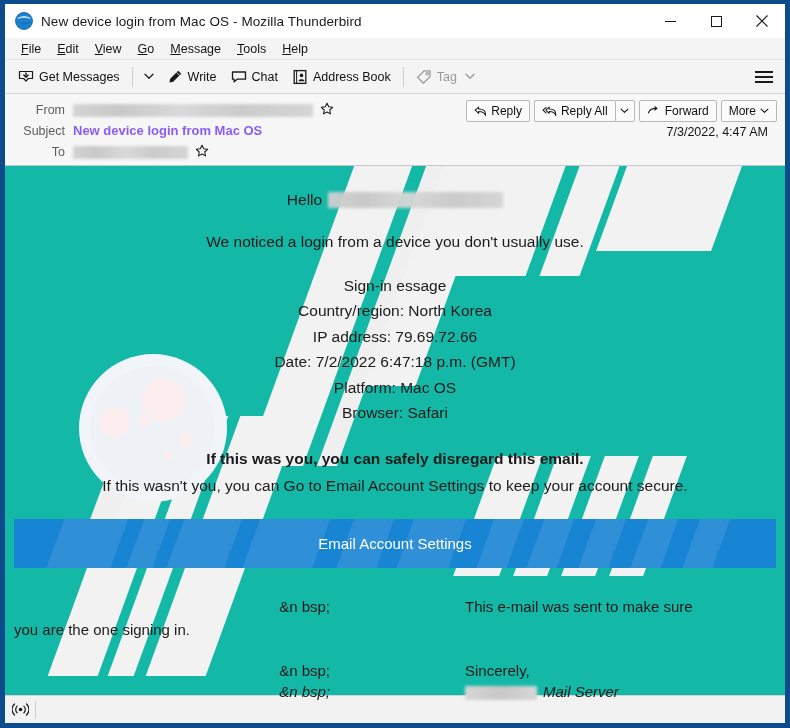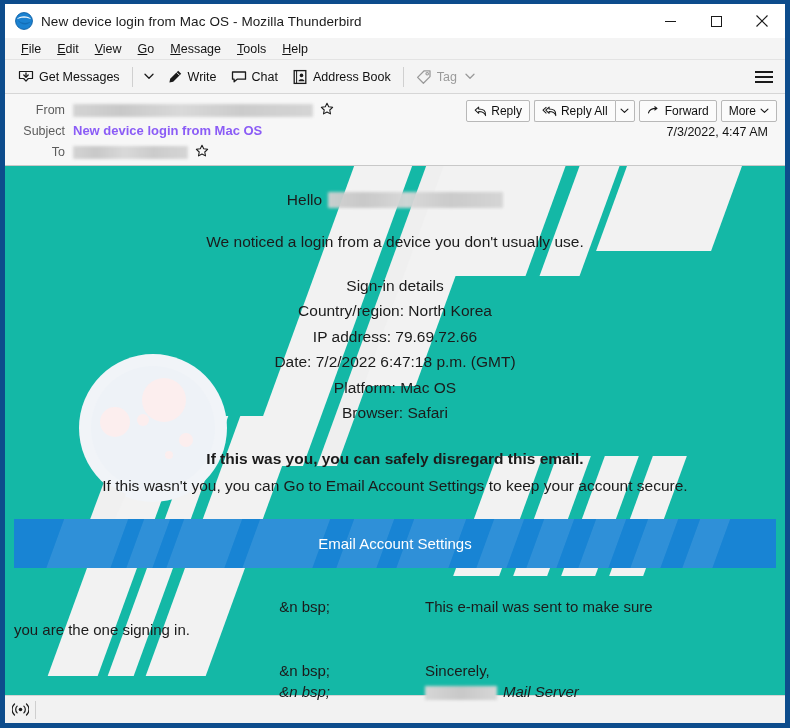--- a/index.html
+++ b/index.html
@@ -286,20 +286,21 @@
   #foot-wrap {
     position: relative;
     z-index: 2;
     margin-top: 30px;
     font-size: 15px;
     color: #1b1b1b;
   }
   .foot-row {
     display: flex;
     align-items: baseline;
+    gap: 40px;
   }
   .nbsp-col {
     width: 420px;
     flex: 0 0 auto;
     text-align: right;
     padding-right: 95px;
   }
   .foot-txt { flex: 1 1 auto; }
   #foot-signing { margin-top: 6px; padding-left: 9px; }
   #foot-row-sincerely { margin-top: 24px; }
@@ -534,21 +535,21 @@
       <div id="body-content">
 
         <div id="hello-line">
           <span class="line">Hello</span>
           <span class="redact"></span>
         </div>
 
         <div class="line" id="p-notice">We noticed a login from a device you don't usually use.</div>
 
         <div id="signin-block">
-          <div class="line">Sign-in details</div>
+          <div class="line">Sign-in essage</div>
           <div class="line">Country/region: North Korea</div>
           <div class="line">IP address: 79.69.72.66</div>
           <div class="line">Date: 7/2/2022 6:47:18 p.m. (GMT)</div>
           <div class="line">Platform: Mac OS</div>
           <div class="line">Browser: Safari</div>
         </div>
 
         <div id="closing-block">
           <div class="line">If this was you, you can safely disregard this email.</div>
           <div class="line">If this wasn't you, you can Go to Email Account Settings to keep your account secure.</div>

